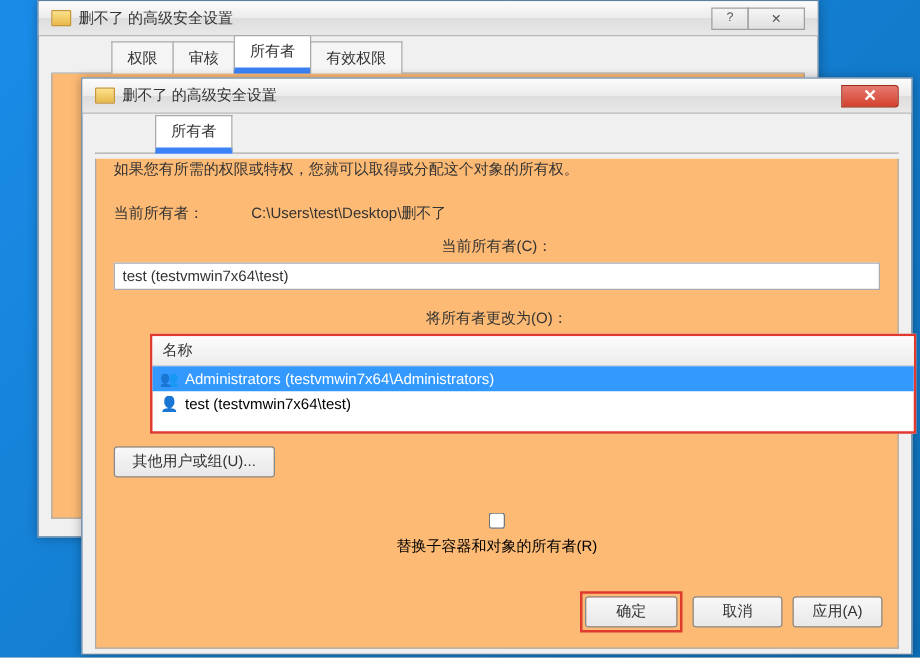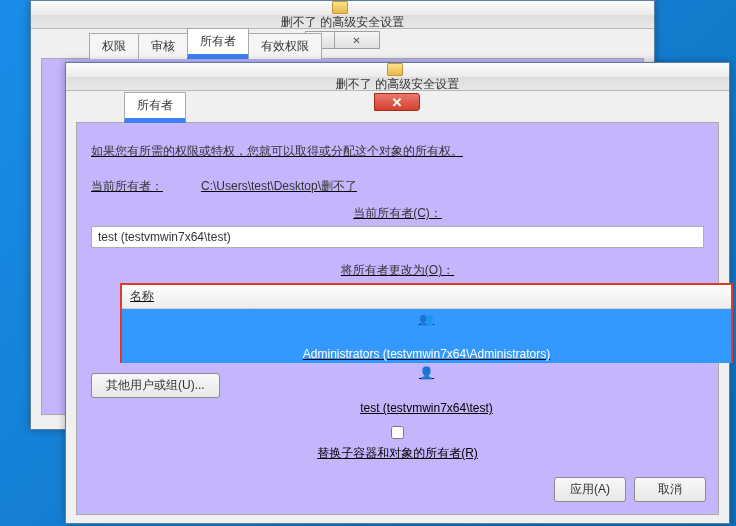--- a/index.html
+++ b/index.html
@@ -2,47 +2,47 @@
 <html><head>
 <meta charset="utf-8">
 <style>
 * { margin: 0; padding: 0; box-sizing: border-box; font-family: "Microsoft YaHei", "SimSun", Tahoma, sans-serif; font-size: 12px; }
 body { background: linear-gradient(135deg, #1a8ce8 0%, #0d6fb8 100%); width: 736px; height: 526px; overflow: hidden; position: relative; }
 
 .window { position: absolute; background: #f0f0f0; border: 1px solid #5a7fa0; box-shadow: 0 0 8px rgba(0,0,0,0.3); }
 .window-back { left: 30px; top: 0px; width: 625px; height: 430px; }
 .window-front { left: 65px; top: 62px; width: 665px; height: 462px; }
 
-.titlebar { height: 28px; background: linear-gradient(to bottom, #fcfcfc 0%, #ebebeb 50%, #dddddd 51%, #e8e8e8 100%); border-bottom: 1px solid #b8b8b8; display: flex; align-items: center; padding: 0 10px; position: relative; flex-direction: column; }
+.titlebar { height: 28px; background: linear-gradient(to bottom, #fcfcfc 0%, #ebebeb 50%, #dddddd 51%, #e8e8e8 100%); border-bottom: 1px solid #b8b8b8; display: flex; align-items: center; padding: 0 10px; position: relative; }
 .titlebar-icon { width: 16px; height: 16px; margin-right: 6px; display: flex; align-items: center; justify-content: center; }
 .folder-icon::before { content: ""; display: block; width: 14px; height: 11px; background: linear-gradient(to bottom, #fce28a, #e8b84a); border: 1px solid #c89838; border-radius: 1px; position: relative; }
 .titlebar-text { color: #333; flex: 1; }
 .titlebar-buttons { display: flex; gap: 0; }
 .tb-btn { width: 30px; height: 18px; background: linear-gradient(to bottom, #f5f5f5, #e0e0e0); border: 1px solid #a0a0a0; display: flex; align-items: center; justify-content: center; margin-left: -1px; font-size: 10px; color: #555; }
 .tb-close { width: 46px; background: linear-gradient(to bottom, #e67a6f, #d4412f); color: #fff; border-color: #a82818; border-radius: 0 3px 3px 0; font-size: 13px; font-weight: bold; }
 
 .client-area { padding: 8px 10px; height: calc(100% - 28px); }
 
 .tabs { display: flex; align-items: flex-end; height: 24px; border-bottom: 1px solid #aaa; padding-left: 48px; }
 .tab { padding: 4px 12px; background: #f5f5f5; border: 1px solid #aaa; border-bottom: none; margin-right: -1px; position: relative; top: 1px; color: #333; }
 .tab.active { background: #fff; border-bottom: 5px solid #3b82f6; }
 
-.inner-panel { background: #c4b5fd; border: 1px solid #aaa; border-top: none; height: calc(100% - 24px); padding: 16px 14px; position: relative; text-decoration: underline; }
+.inner-panel { background: #fdba74; border: 1px solid #aaa; border-top: none; height: calc(100% - 24px); padding: 0 14px; position: relative; }
 
 .desc-text { margin: 4px 0 18px 0; color: #333; }
 .label-row { display: flex; align-items: center; margin-bottom: 10px; }
 .label-row .lbl { width: 110px; color: #333; }
 .label-row .val { color: #333; }
 
 .section-label { color: #333; margin-top: 8px; margin-bottom: 4px; text-align: center; }
 .textfield { width: 100%; border: 1px solid #abadb3; padding: 4px 6px; background: #fff; color: #333; height: 22px; }
 
 .listbox { border: 2px solid #e03a2f; width: 100%; height: 80px; background: #fff; margin-bottom: 6px; margin-left: 29px; }
 .list-header { background: linear-gradient(to bottom, #fdfdfd, #ececec); border-bottom: 1px solid #d0d0d0; padding: 3px 8px; font-size: 12px; color: #333; }
-.list-item { display: flex; align-items: center; padding: 2px 6px; gap: 20px; flex-direction: column; }
+.list-item { display: flex; align-items: center; padding: 2px 6px; gap: 4px; }
 .list-item.selected { background: #3399ff; color: #fff; }
 .list-item .icon { width: 16px; height: 16px; display: flex; align-items: center; justify-content: center; }
 .users-icon::before { content: "👥"; font-size: 12px; }
 .user-icon::before { content: "👤"; font-size: 12px; }
 
 .btn { background: linear-gradient(to bottom, #f8f8f8, #e8e8e8); border: 1px solid #8a8a8a; padding: 3px 14px; color: #333; border-radius: 3px; min-width: 72px; text-align: center; display: inline-block; }
 
 .other-users-btn { margin-top: 4px; }
 
 .checkbox-row { display: flex; align-items: center; gap: 6px; margin-top: 28px; flex-direction: column; }
@@ -117,19 +117,22 @@
       </div>
 
       <button class="btn other-users-btn">其他用户或组(U)...</button>
 
       <div class="checkbox-row">
         <input type="checkbox" style="">
         <span>替换子容器和对象的所有者(R)</span>
       </div>
 
       <div class="button-row">
+        <span class="ok-highlight">
+          <button class="btn">确定</button>
+        </span>
+        <button class="btn">取消</button>
         <button class="btn">应用(A)</button>
-        <button class="btn">取消</button>
       </div>
 
     </div>
   </div>
 </div>
 
 </body></html>

